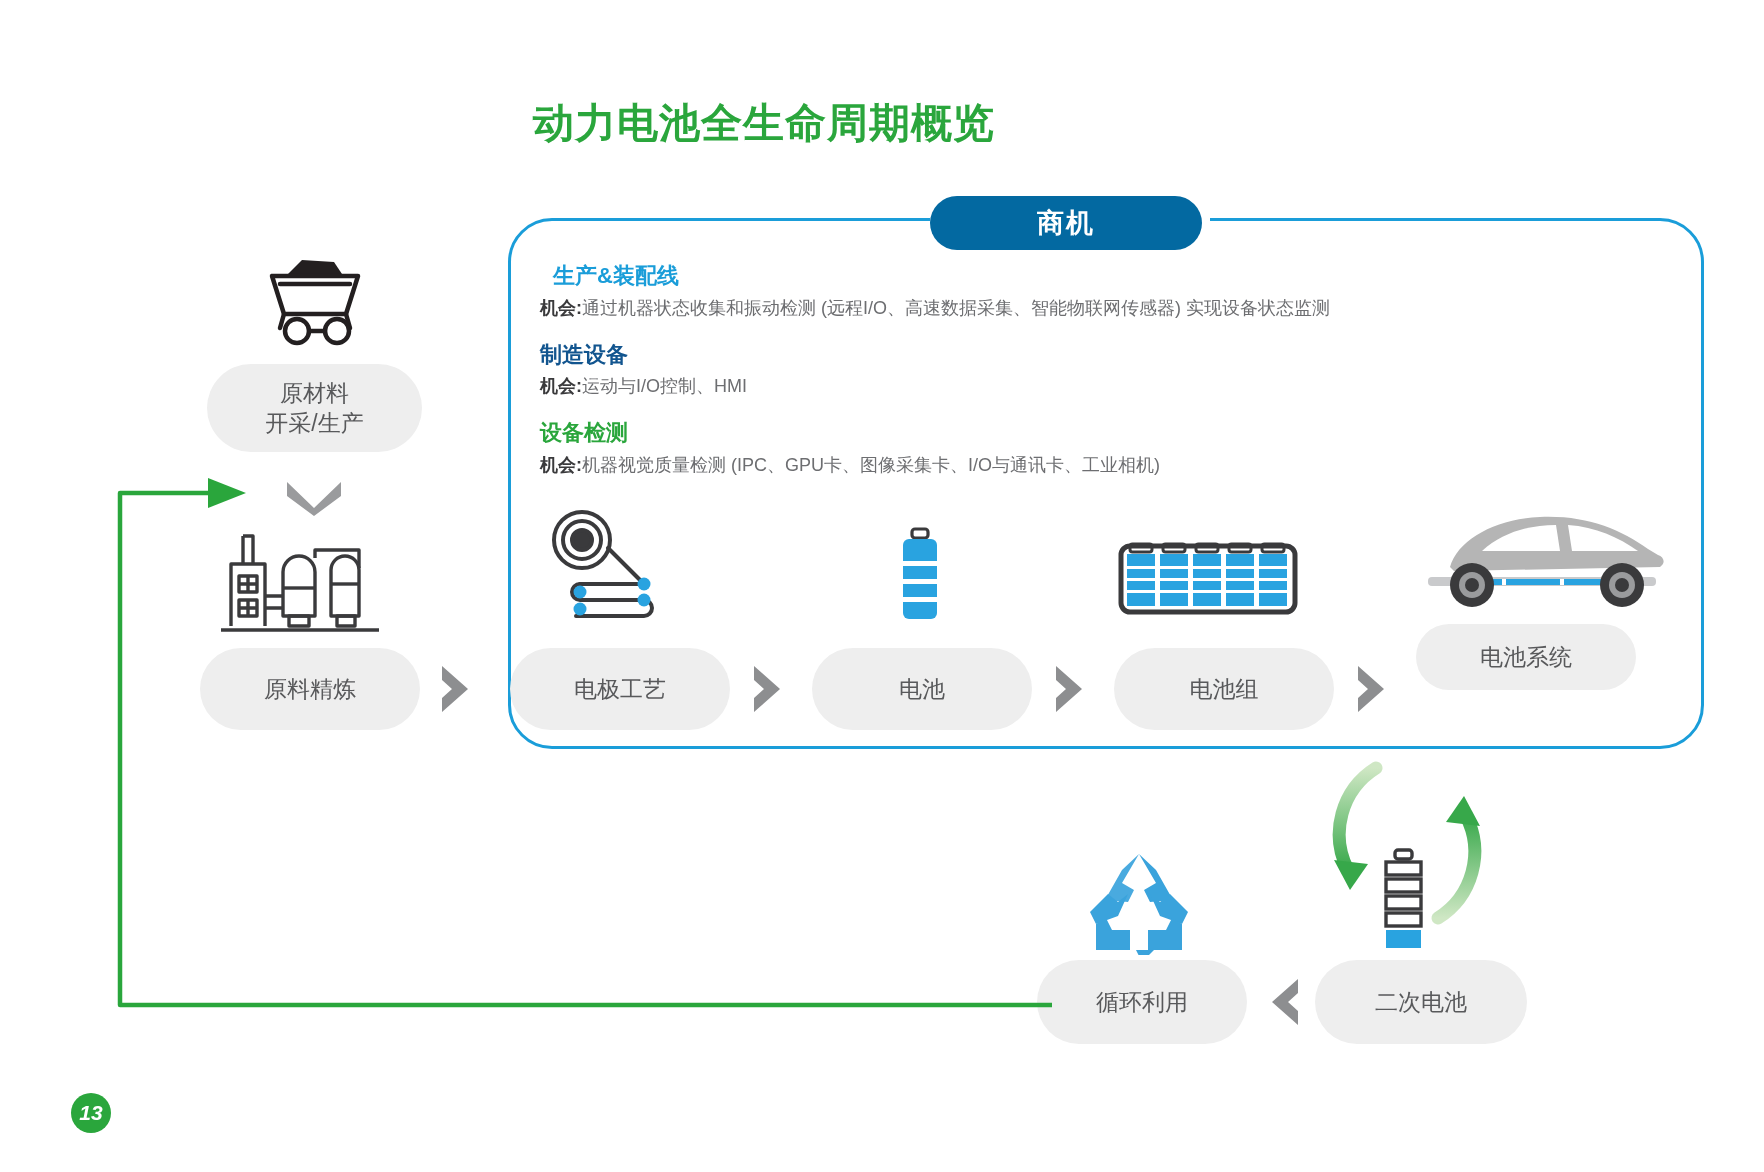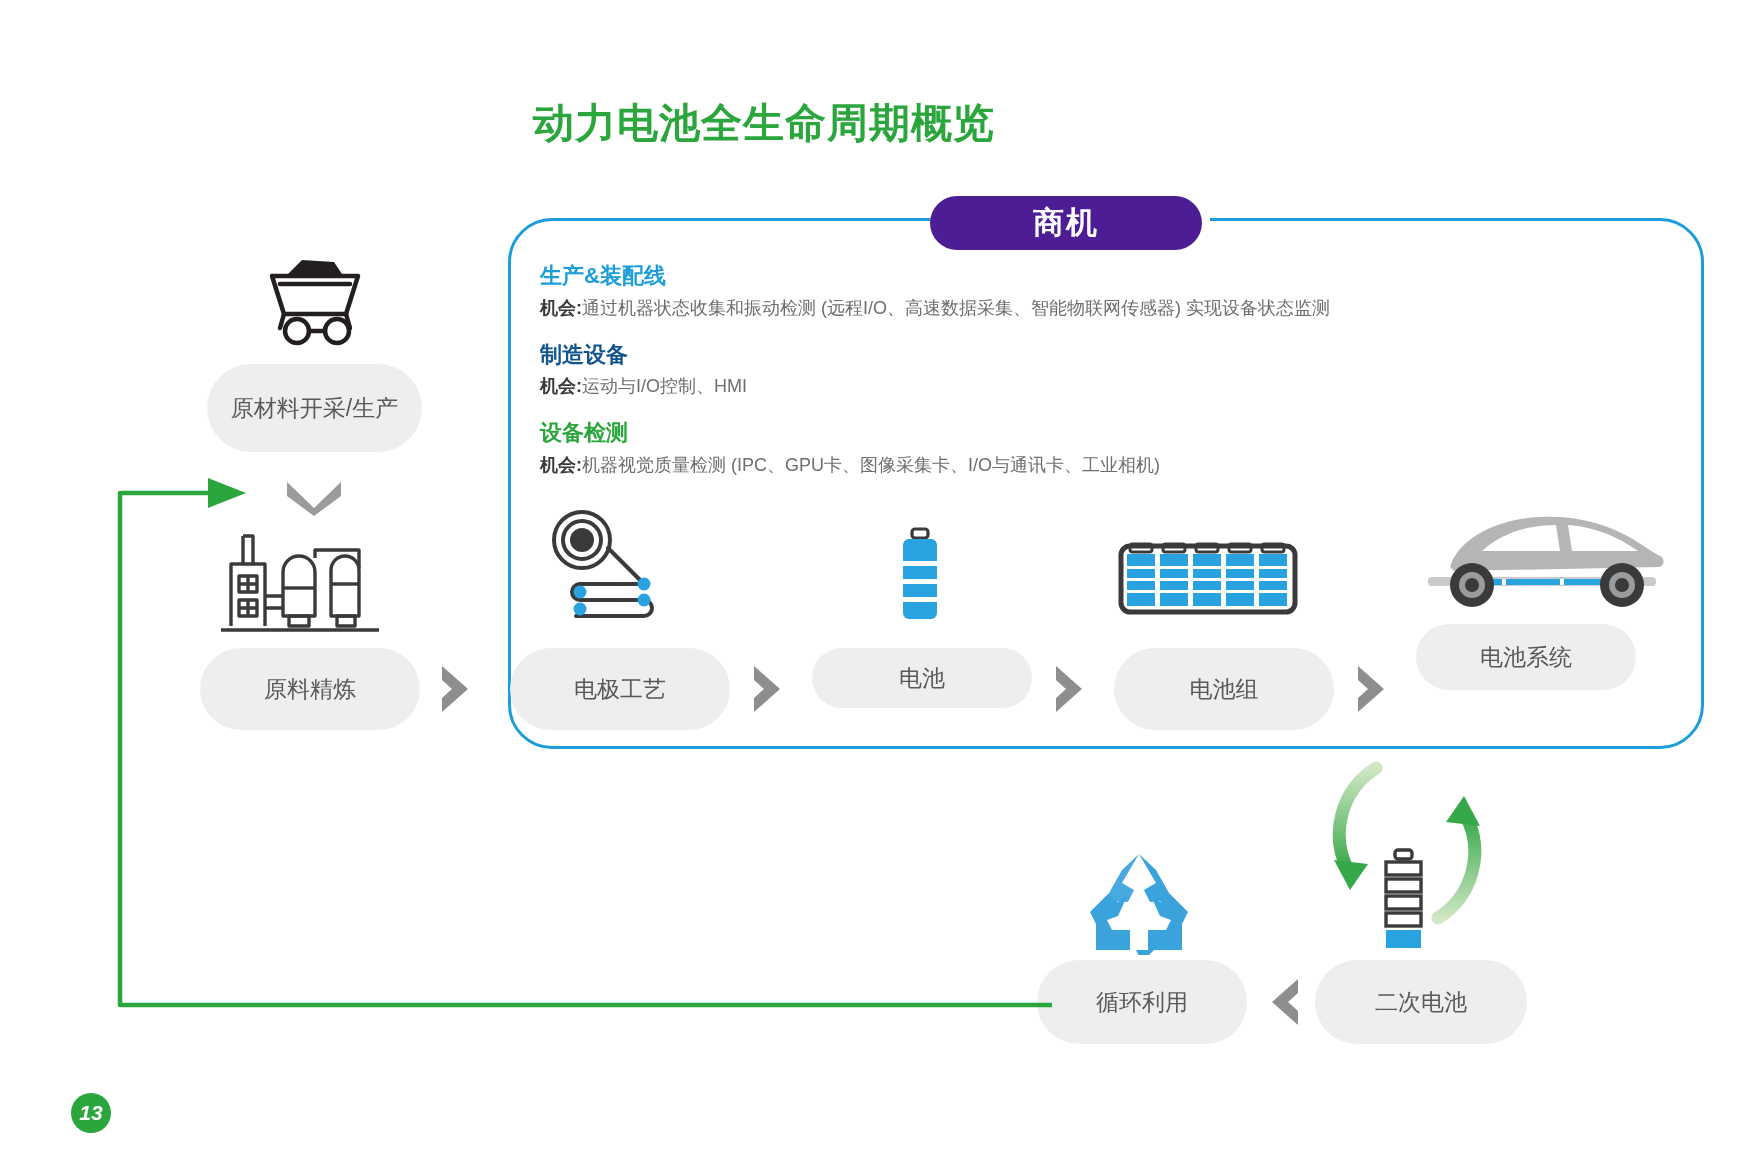--- a/index.html
+++ b/index.html
@@ -22,30 +22,30 @@
   #blue-box{
     position:absolute;left:508px;top:218px;width:1190px;height:525px;
     border:3px solid #1a9dd9;border-radius:44px;background:transparent;
   }
   
   #blue-box-gap{
     position:absolute;left:930px;top:208px;width:280px;height:24px;background:#fff;
   }
   #tab-shangji{
     position:absolute;left:930px;top:196px;width:272px;height:54px;
-    background:#4c1d95;border-radius:28px;color:#fff;
-    font-size:31px;font-weight:bold;display:flex;align-items:center;justify-content:center;
+    background:#0369a1;border-radius:28px;color:#fff;
+    font-size:27px;font-weight:bold;display:flex;align-items:center;justify-content:center;
     letter-spacing:2px;
   }
 
   
   #opps{position:absolute;left:540px;top:262px;width:1130px;}
   .opp{margin-bottom:19px;}
   .opp-head{font-size:22px;font-weight:bold;line-height:1.25;}
-  .opp-head.blue{color:#1a9dd9;}
+  .opp-head.blue{color:#1a9dd9;margin-left:13px;}
   .opp-head.navy{color:#12558f;}
   .opp-head.green{color:#2aa63c;}
   .opp-body{font-size:18px;color:#6d6e71;line-height:1.5;margin-top:5px;white-space:nowrap;}
   .opp-body b{color:#3a3a3c;font-weight:bold;}
 
   
   .pill{
     position:absolute;background:#eeeeee;border-radius:46px;
     display:flex;align-items:center;justify-content:center;text-align:center;
     font-size:23px;color:#58595b;line-height:1.32;
@@ -111,21 +111,21 @@
         <path d="M22 38 L108 38 L96 76 L34 76 Z"></path>
         <path d="M30 46 L100 46"></path>
         <path d="M34 76 L30 90 M96 76 L100 90"></path>
         <circle cx="47" cy="93" r="12"></circle>
         <circle cx="87" cy="93" r="12"></circle>
         <path d="M59 93 L75 93"></path>
       </g>
     </svg>
   </div>
 
-  <div class="pill" style="left:207px;top:364px;width:215px;height:88px;flex-direction:row;">
+  <div class="pill" style="left:207px;top:364px;width:215px;height:88px;flex-direction:column;">
     <span>原材料</span>
     <span>开采/生产</span>
   </div>
 
   <div class="icon" style="left:283px;top:478px;width:62px;height:38px;">
     <svg width="62" height="38" viewBox="0 0 62 38">
       <path d="M4 4 L31 30 L58 4 L58 18 L31 38 L4 18 Z" fill="#9a9b9d"></path>
     </svg>
   </div>
 
@@ -192,21 +192,21 @@
   <div class="icon" style="left:895px;top:527px;width:50px;height:100px;">
     <svg width="50" height="100" viewBox="0 0 50 100">
       <rect x="17" y="2" width="16" height="9" rx="3" fill="none" stroke="#3a3a3c" stroke-width="3.2"></rect>
       <rect x="8" y="12" width="34" height="80" rx="6" fill="#29a3e0"></rect>
       <rect x="8" y="34" width="34" height="5" fill="#ffffff"></rect>
       <rect x="8" y="52" width="34" height="5" fill="#ffffff"></rect>
       <rect x="8" y="70" width="34" height="5" fill="#ffffff"></rect>
     </svg>
   </div>
 
-  <div class="pill" style="left:812px;top:648px;width:220px;height:60px;">
+  <div class="pill" style="left:812px;top:648px;width:220px;height:82px;">
     <span>电池</span>
   </div>
 
   <div class="chev" style="left:1052px;top:664px;">
     <svg width="34" height="50" viewBox="0 0 34 50">
       <path d="M4 2 L30 25 L4 48 L4 34 L14 25 L4 16 Z" fill="#8d8e90"></path>
     </svg>
   </div>
 
   <div class="icon" style="left:1118px;top:540px;width:180px;height:78px;">

